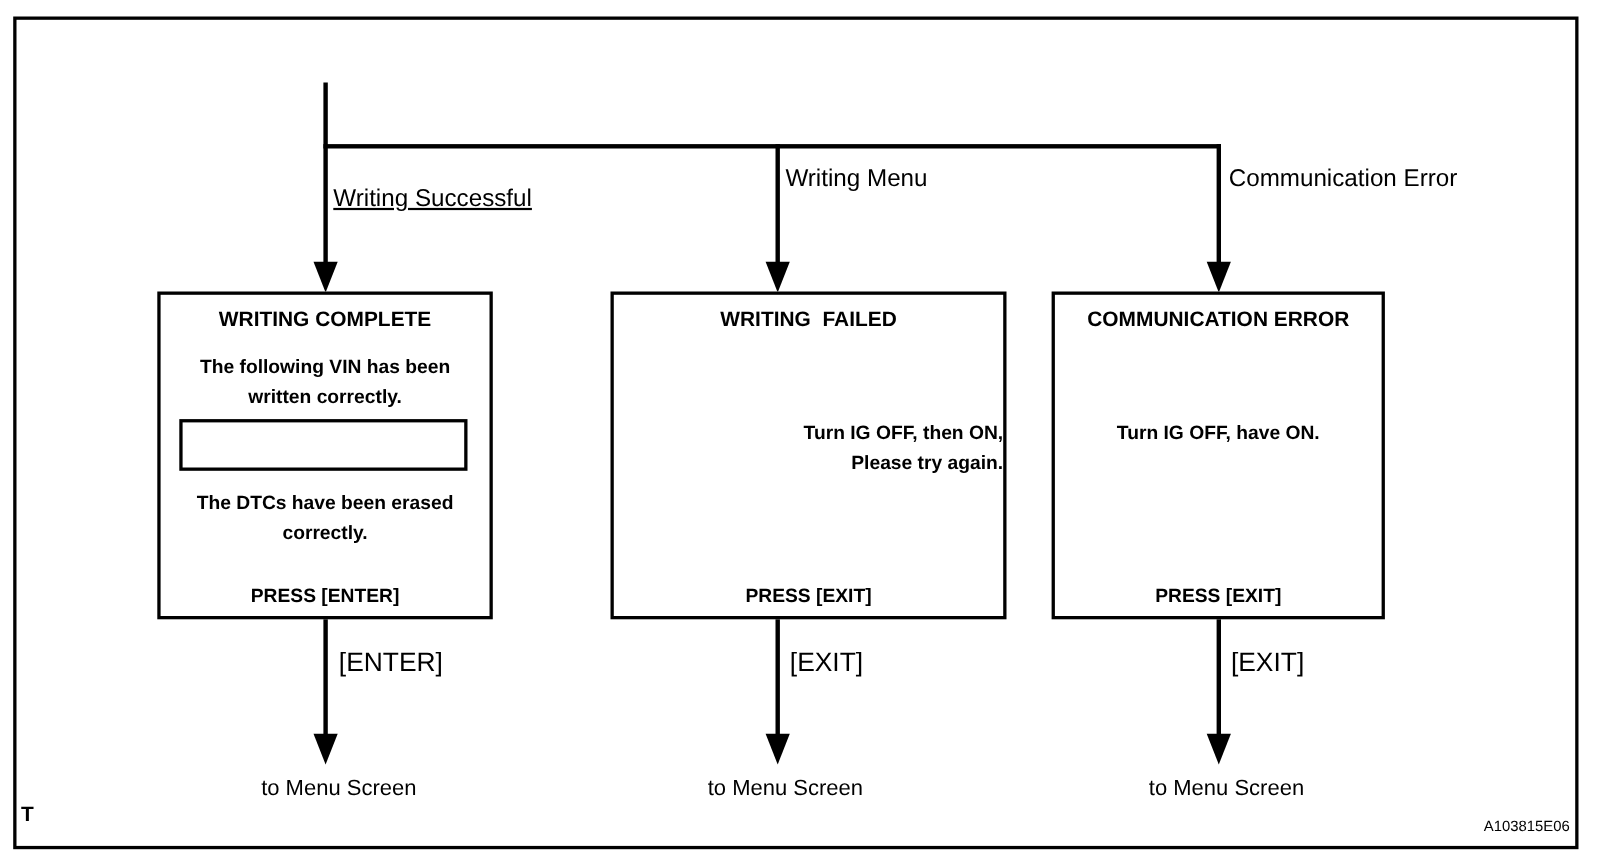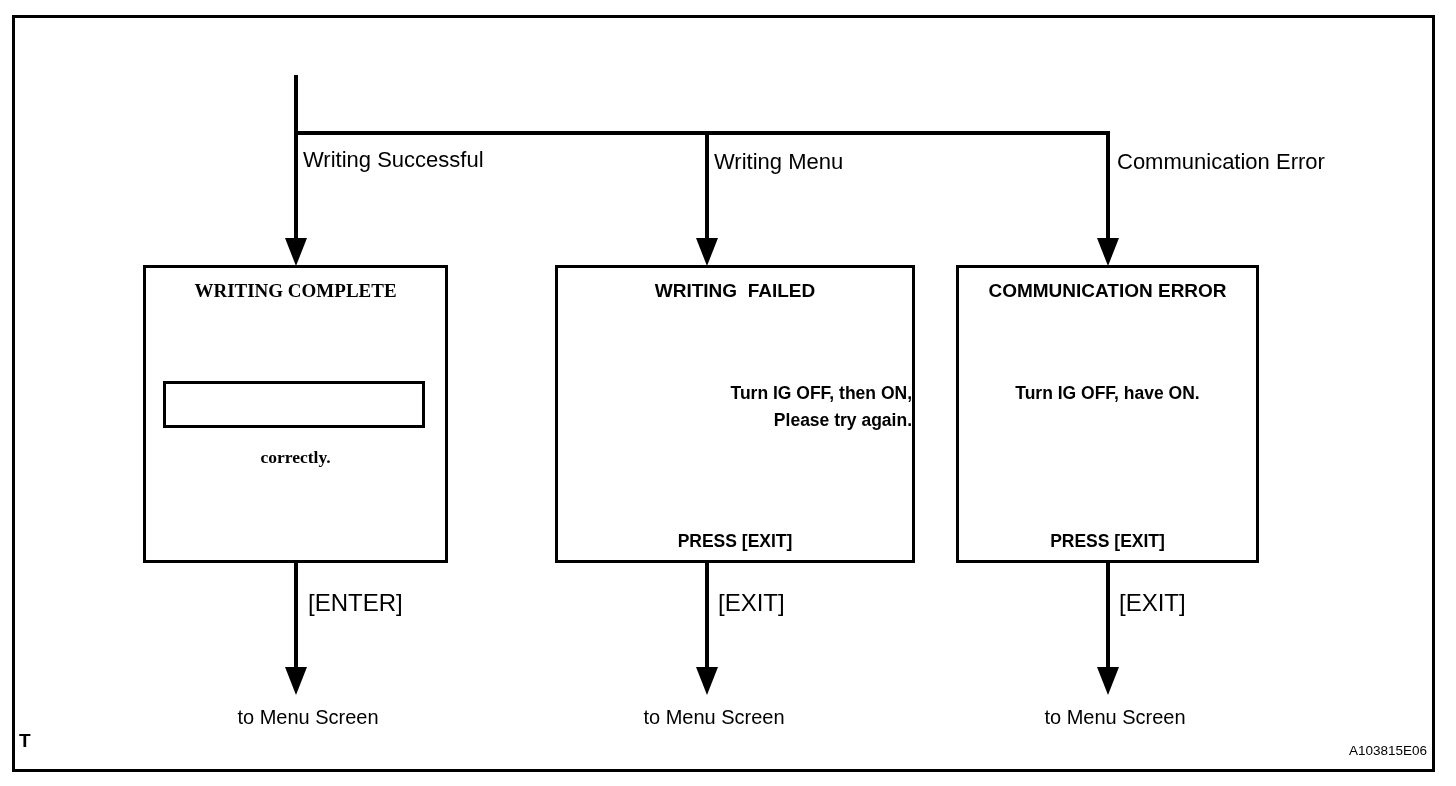--- a/index.html
+++ b/index.html
@@ -112,30 +112,36 @@
 
   <div class="vline" style="left:294px; top:75px; height:164px;"></div>
   <div class="hbar" style="left:294px; top:131px; width:816px;"></div>
   <div class="vline" style="left:705px; top:131px; height:108px;"></div>
   <div class="vline" style="left:1106px; top:131px; height:108px;"></div>
 
   <div class="arrowhead" style="left:285px; top:238px;"></div>
   <div class="arrowhead" style="left:696px; top:238px;"></div>
   <div class="arrowhead" style="left:1097px; top:238px;"></div>
 
-  <div class="cond-label" style="left:303px; top:148px;">Writing Successful</div>
+  <div class="cond-label" style="left:303px; top:168px;text-decoration:underline;">Writing Successful</div>
   <div class="cond-label" style="left:714px; top:150px;">Writing Menu</div>
   <div class="cond-label" style="left:1117px; top:150px;">Communication Error</div>
 
-  <div class="screen-box" style="left:143px; width:305px;font-family:Liberation Serif, serif;">
+  <div class="screen-box" style="left:143px; width:305px;">
     <div class="box-title">WRITING COMPLETE</div>
+    <div class="box-text" style="top:52px;">
+      <div>The following VIN has been</div>
+      <div>written correctly.</div>
+    </div>
     <div class="vin-field"></div>
     <div class="box-text" style="top:176px;">
+      <div>The DTCs have been erased</div>
       <div>correctly.</div>
     </div>
+    <div class="press-line">PRESS [ENTER]</div>
   </div>
 
   <div class="screen-box" style="left:555px; width:360px;">
     <div class="box-title">WRITING  FAILED</div>
     <div class="box-text" style="top:112px;text-align:right;">
       <div>Turn IG OFF, then ON,</div>
       <div>Please try again.</div>
     </div>
     <div class="press-line">PRESS [EXIT]</div>
   </div>

